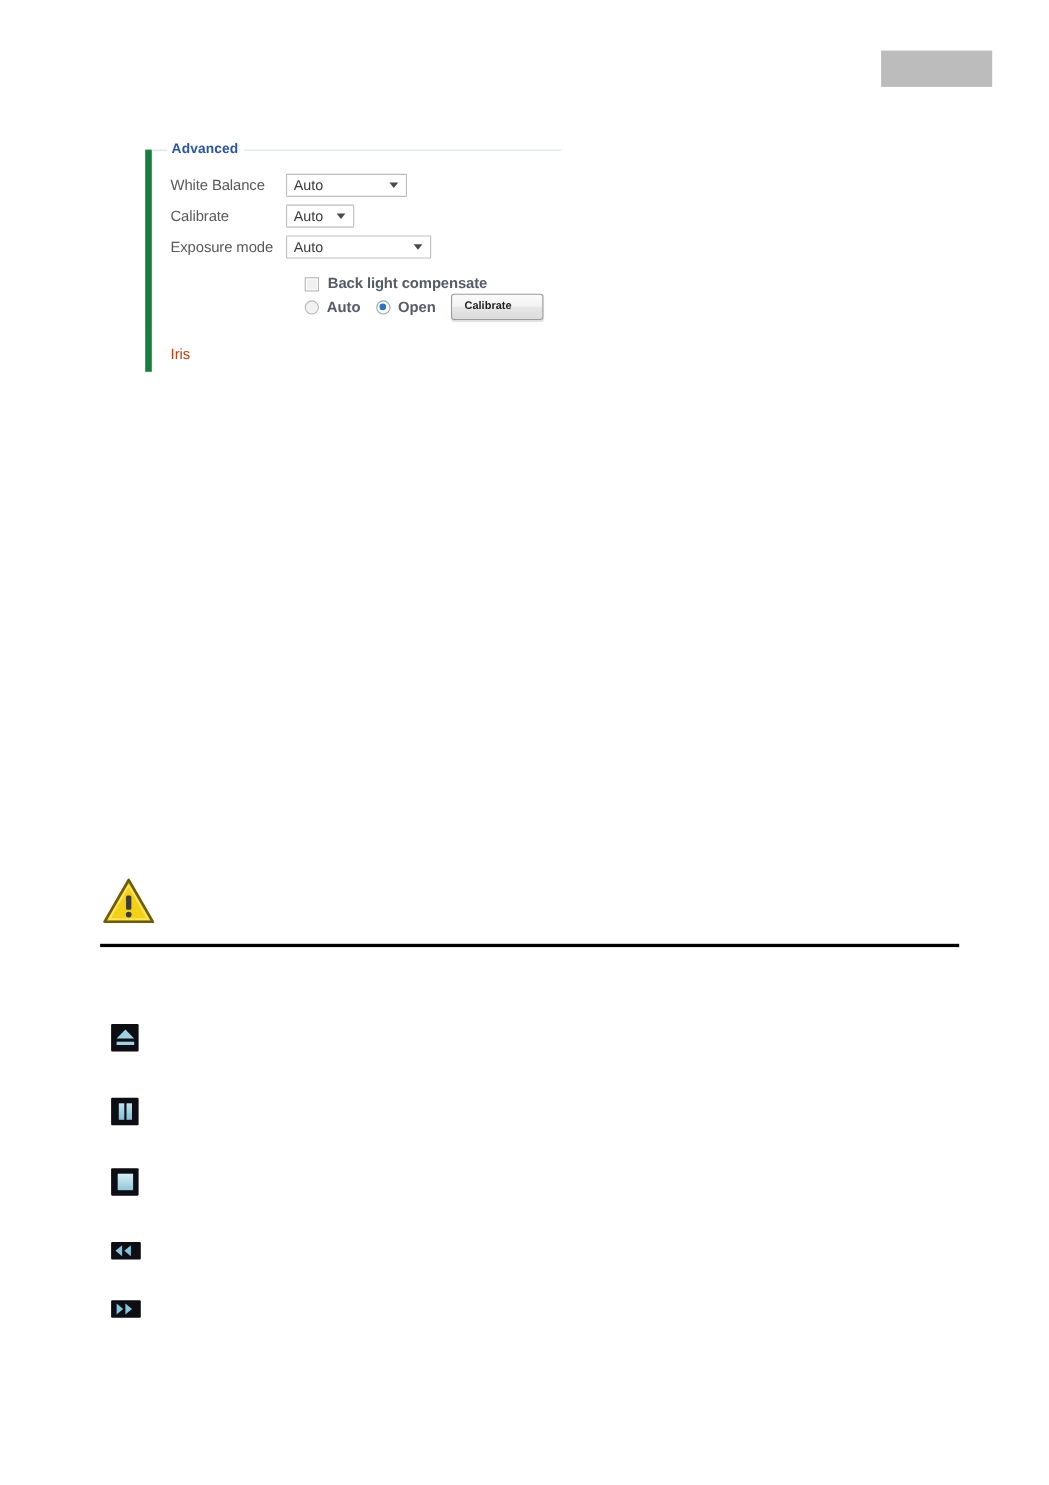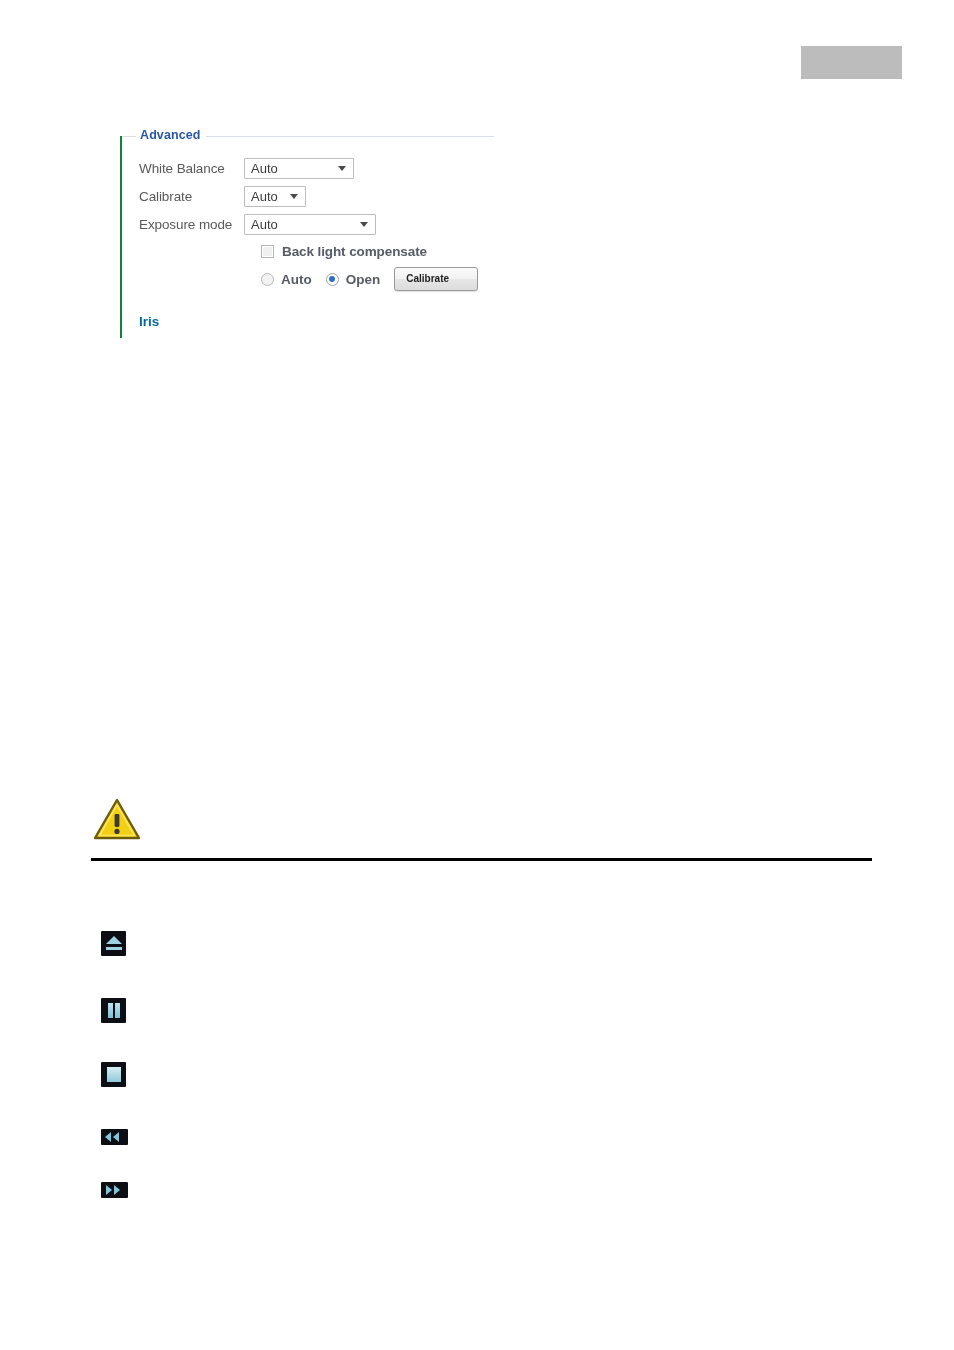--- a/index.html
+++ b/index.html
@@ -21,26 +21,26 @@
     left: 801px;
     top: 46px;
     width: 101px;
     height: 33px;
     background: #bcbcbc;
   }
 
   
   .advanced-fieldset {
     position: absolute;
-    left: 120px;
+    left: 132px;
     top: 136px;
     width: 372px;
     height: 202px;
     border: none;
-    border-left: 2px solid #15803d;
+    border-left: 6px solid #15803d;
     box-sizing: border-box;
   }
   .fieldset-topline {
     position: absolute;
     left: 0px;
     top: 0px;
     width: 372px;
     height: 1px;
     background: #d7e0e8;
   }
@@ -116,21 +116,21 @@
     height: 0;
     border-left: 4px solid transparent;
     border-right: 4px solid transparent;
     border-top: 5px solid #4a4a4a;
   }
 
   
   .check-row {
     height: 27px;
     display: flex;
-    align-items: center;
+    align-items: flex-end;
     padding-left: 139px;
   }
   .checkbox {
     width: 13px;
     height: 13px;
     border: 1px solid #b4b4b4;
     background: #ffffff;
     box-sizing: border-box;
     position: relative;
     margin-right: 8px;
@@ -364,21 +364,21 @@
     <div class="radio-row">
       <span class="radio"></span>
       <span class="radio-label">Auto</span>
       <span class="radio selected"></span>
       <span class="radio-label">Open</span>
       <button class="calibrate-btn">Calibrate</button>
     </div>
 
   </div>
 
-  <div style="position:absolute; left:17px; top:178px; font-size:13.5px; font-weight:bold; color:#0369a1;">Iris</div>
+  <div style="position:absolute; left:17px; top:178px; font-size:13.5px; font-weight:normal; color:#c2410c;">Iris</div>
 
 </div>
 
 <div class="warning-icon">
   <svg width="48" height="44" viewBox="0 0 48 44" xmlns="http://www.w3.org/2000/svg">
     <path d="M24 3 L46 41 L2 41 Z" fill="#f2d013" stroke="#6e5c0d" stroke-width="2.4" stroke-linejoin="round"></path>
     <path d="M24 8 L41.5 38.5 L6.5 38.5 Z" fill="none" stroke="#ffe970" stroke-width="1.6" stroke-linejoin="round" opacity="0.85"></path>
     <rect x="21.6" y="17" width="4.8" height="13" rx="1.4" fill="#3a3a3a"></rect>
     <circle cx="24" cy="34.4" r="2.6" fill="#3a3a3a"></circle>
   </svg>

